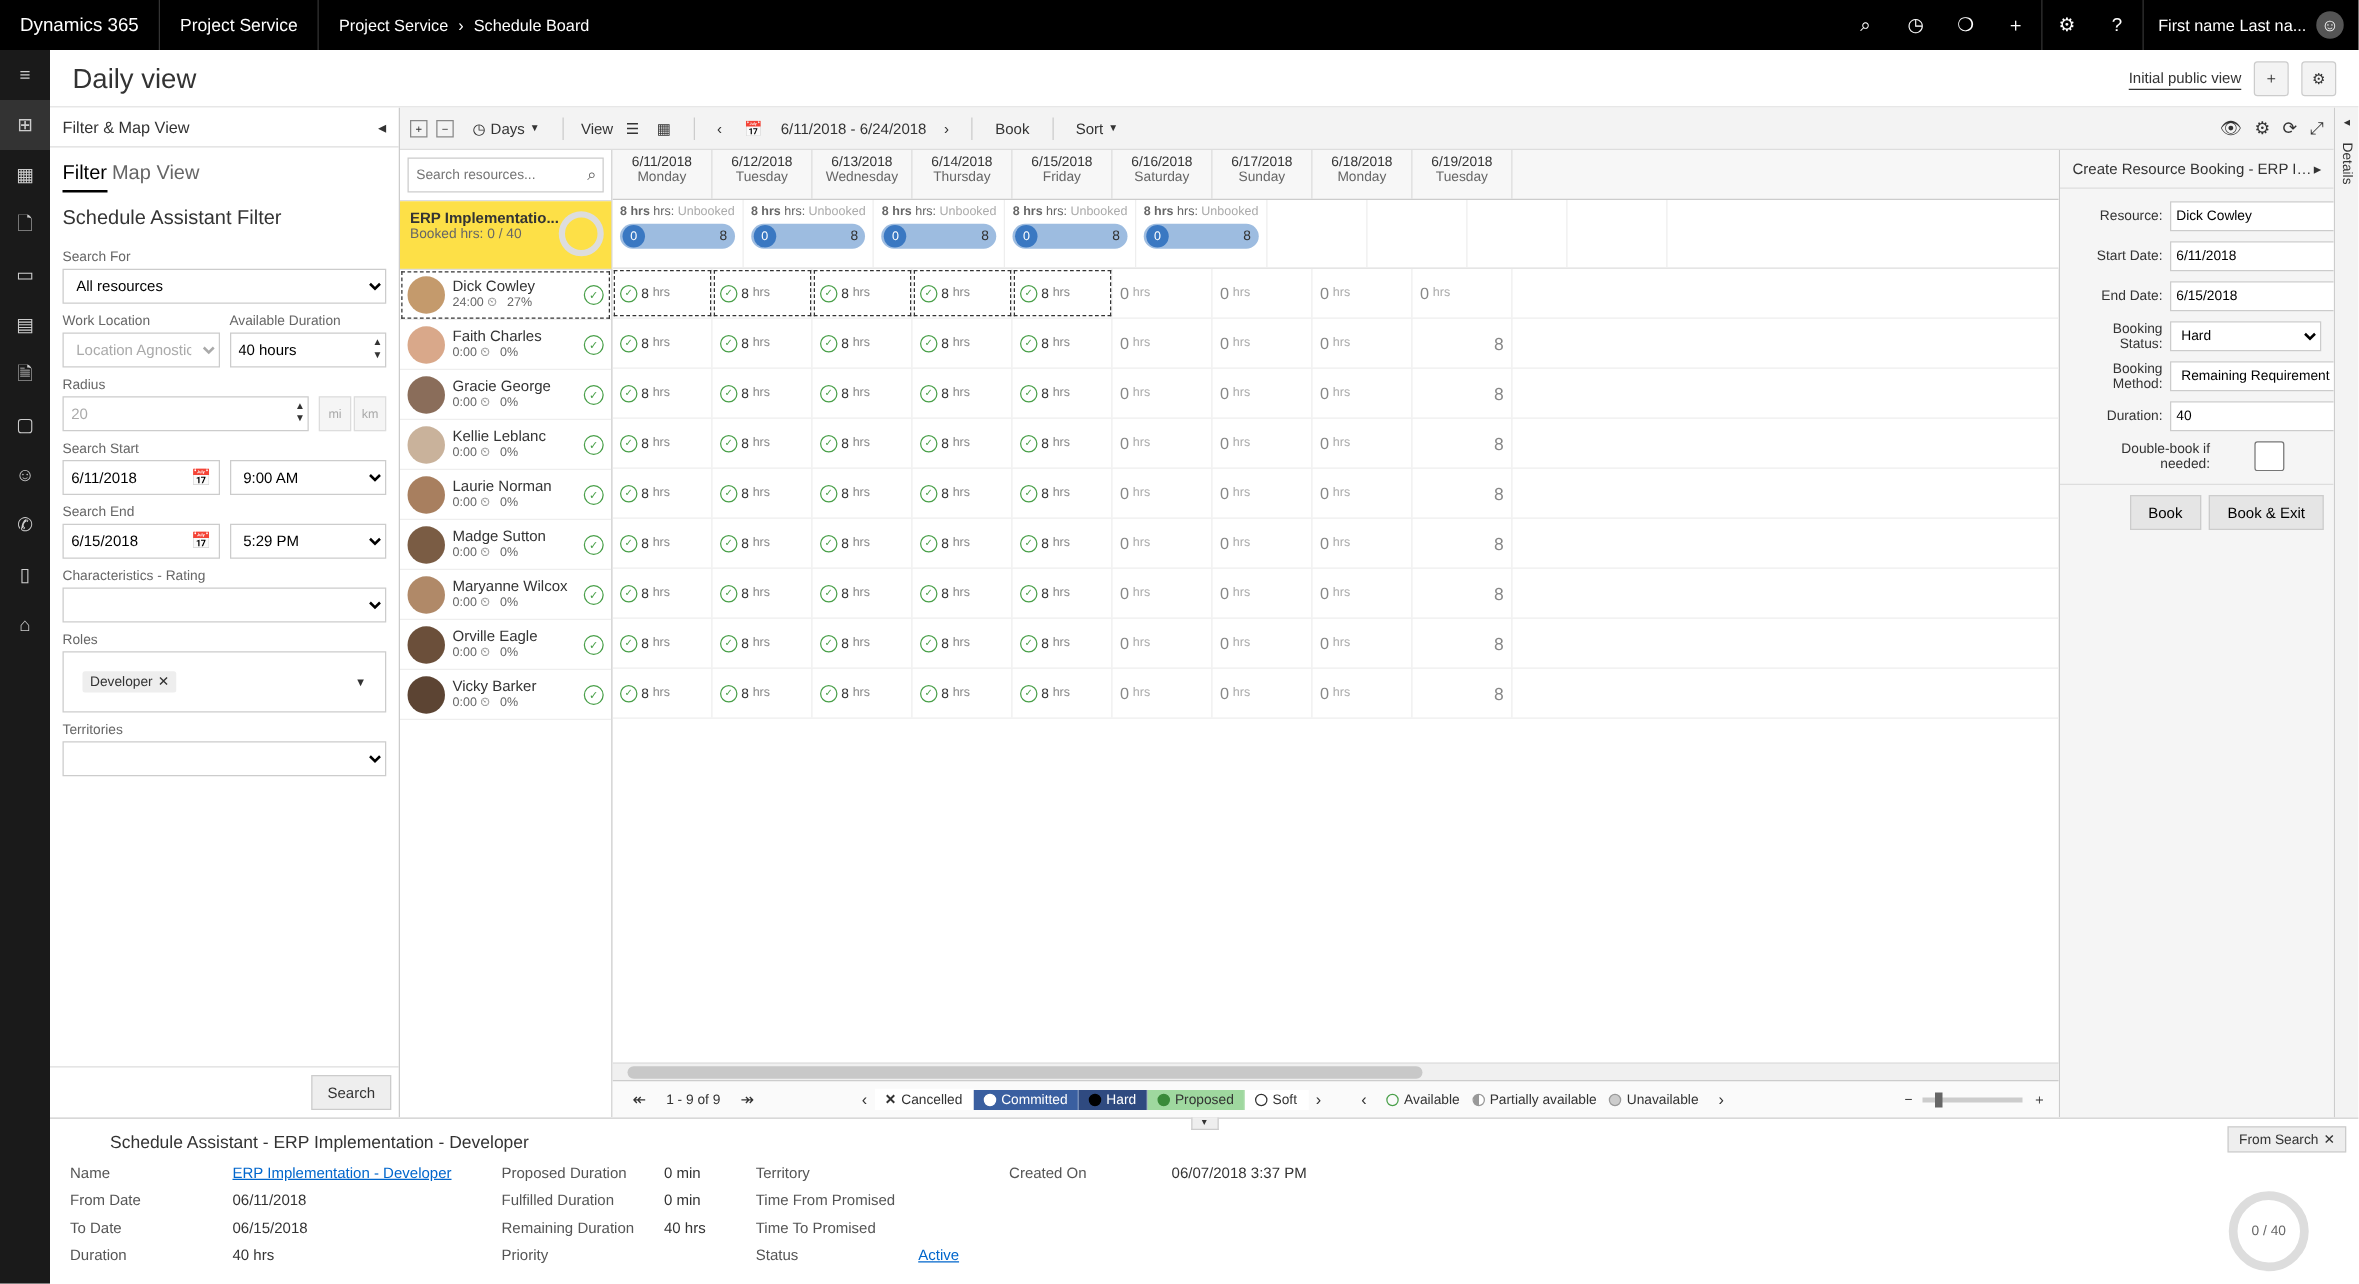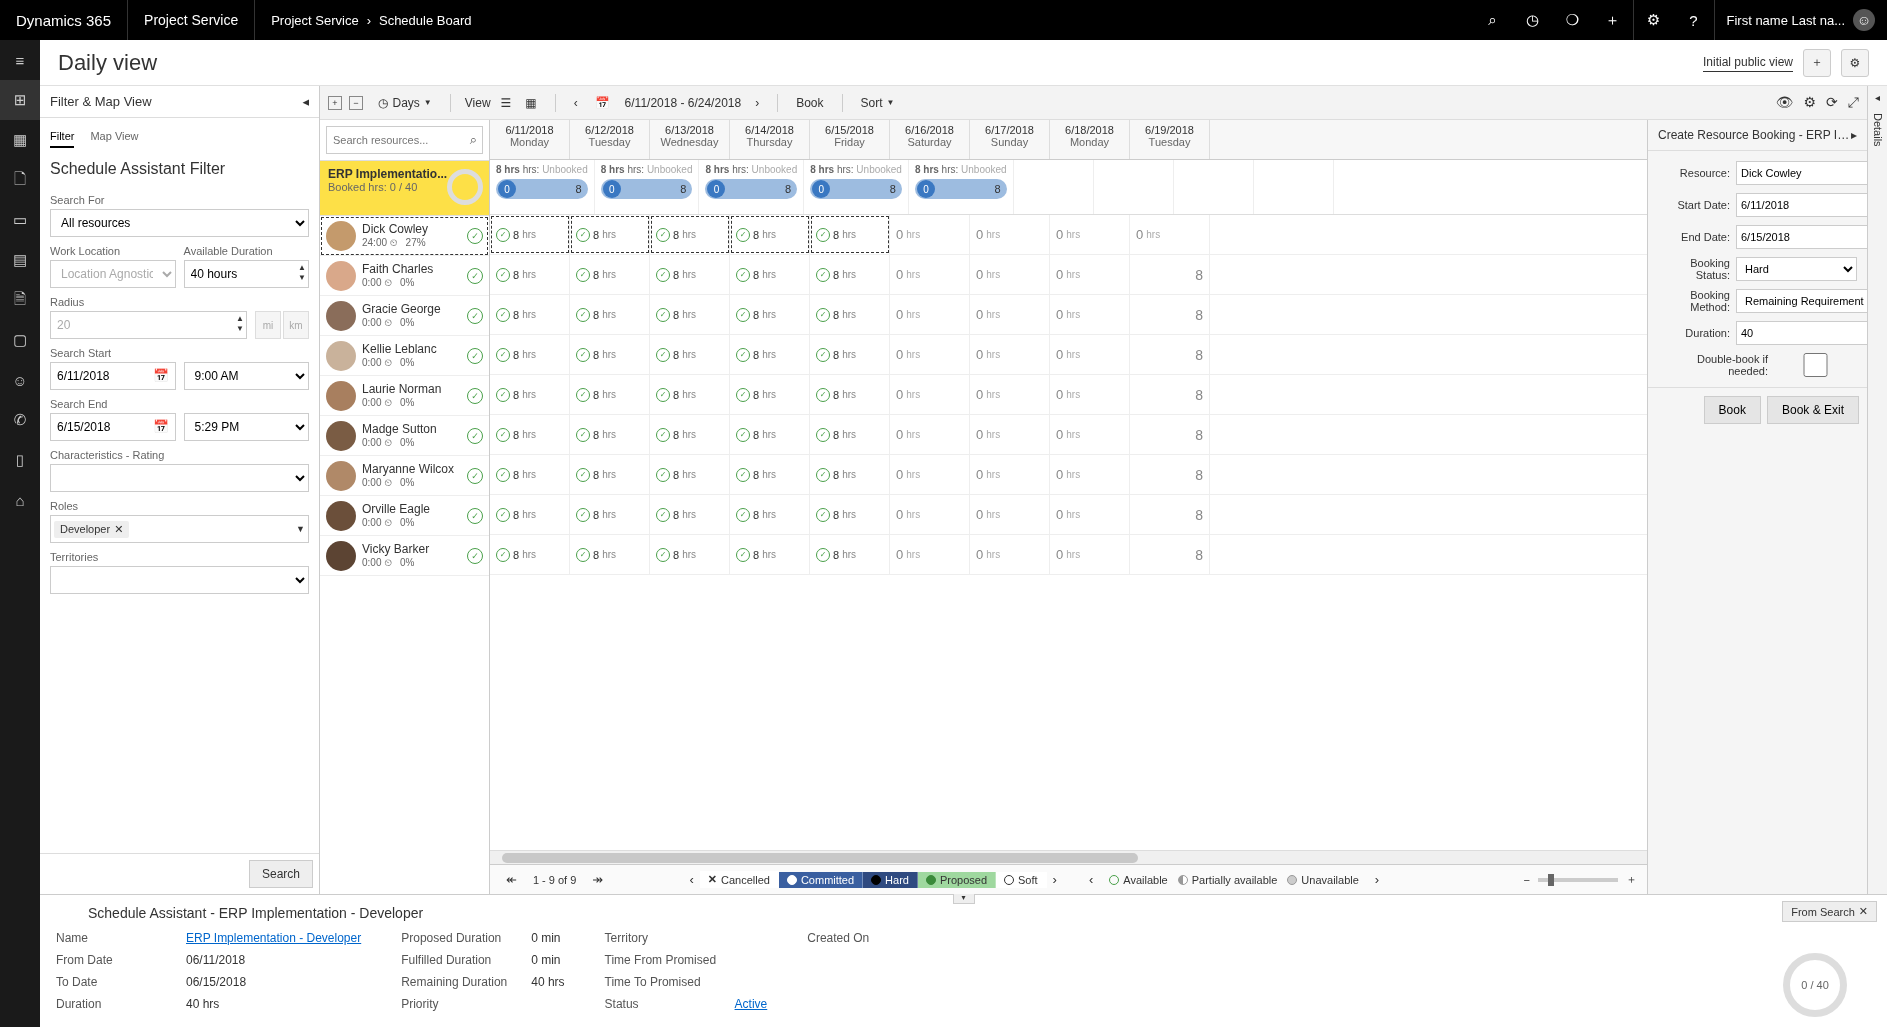--- a/index.html
+++ b/index.html
@@ -31,21 +31,21 @@
 .page-header .right-actions { margin-left: auto; display: flex; align-items: center; gap: 10px; }
 .page-header .view-name { font-size: 12px; border-bottom: 1px solid #333; padding: 2px 0; }
 .page-header .sq-btn { width: 28px; height: 28px; border: 1px solid #ccc; background: #f3f3f3; display: flex; align-items: center; justify-content: center; cursor: pointer; border-radius:3px;}
 
 
 .main-row { flex: 1; display: flex; overflow: hidden; position: relative; }
 
 
 .filter-panel { width: 280px; border-right: 1px solid #ccc; display: flex; flex-direction: column; background: #fff; }
 .filter-header { padding: 8px 10px; border-bottom: 1px solid #ddd; display: flex; align-items: center; justify-content: space-between; font-size: 13px; }
-.filter-tabs { display: flex; gap: 16px; padding: 8px 10px 0 10px; font-size: 11px; }
+.filter-tabs { display: flex; gap: 4px; padding: 8px 10px 0 10px; font-size: 16px; }
 .filter-tabs .tab { padding: 4px 0; cursor: pointer; color: #666; }
 .filter-tabs .tab.active { color: #000; border-bottom: 2px solid #000; font-weight:500;}
 .filter-body { flex: 1; overflow-y: auto; padding: 8px 10px; }
 .filter-body .section-title { font-size: 16px; color: #333; padding: 4px 0 8px 0; }
 .filter-body .field-label { font-size: 11px; color: #666; padding: 8px 0 3px 0; }
 .filter-body .field-row { display: flex; gap: 8px; justify-content: space-between; }
 .filter-body select, .filter-body input[type="text"] { width: 100%; height: 28px; border: 1px solid #ccc; padding: 0 6px; font-size: 12px; background: #fff; }
 .filter-body .num-input { position:relative; }
 .filter-body .num-input .spinner { position:absolute; right:3px; top:3px; font-size:8px; line-height:10px; display:flex; flex-direction:column; cursor:pointer;}
 .filter-body .unit-btns { display:flex; gap:2px; }
@@ -257,21 +257,21 @@
           <div class="field-label">Search End</div>
           <div class="date-row">
             <div><input type="text" value="6/15/2018" style=""><span class="cal-icon">📅</span></div>
             <div><select><option>5:29 PM</option></select></div>
           </div>
 
           <div class="field-label">Characteristics - Rating</div>
           <select><option></option></select>
 
           <div class="field-label">Roles</div>
-          <div style="border:1px solid #ccc; padding:3px; min-height:28px; display:flex; align-items:center; justify-content:space-between;">
+          <div style="border:1px solid #ccc; padding:15px; min-height:28px; display:flex; align-items:center; justify-content:space-between;">
             <span class="chip">
                 <span>Developer</span>
                 <span>✕</span>
               </span>
             <span style="font-size:9px;">▼</span>
           </div>
 
           <div class="field-label">Territories</div>
           <select><option></option></select>
         </div>
@@ -1031,20 +1031,21 @@
             <span></span>
           <span class="lbl">Time From Promised</span>
             <span></span>
           <span class="lbl">Time To Promised</span>
             <span></span>
           <span class="lbl">Status</span>
             <a href="#">Active</a>
         </div>
         <div class="col">
           <span class="lbl">Created On</span>
+            <span>06/07/2018 3:37 PM</span>
         </div>
       </div>
       <div class="details-donut">
           <span>0 / 40</span>
         </div>
     </div>
   </div>
 </div>
 
 </body></html>

